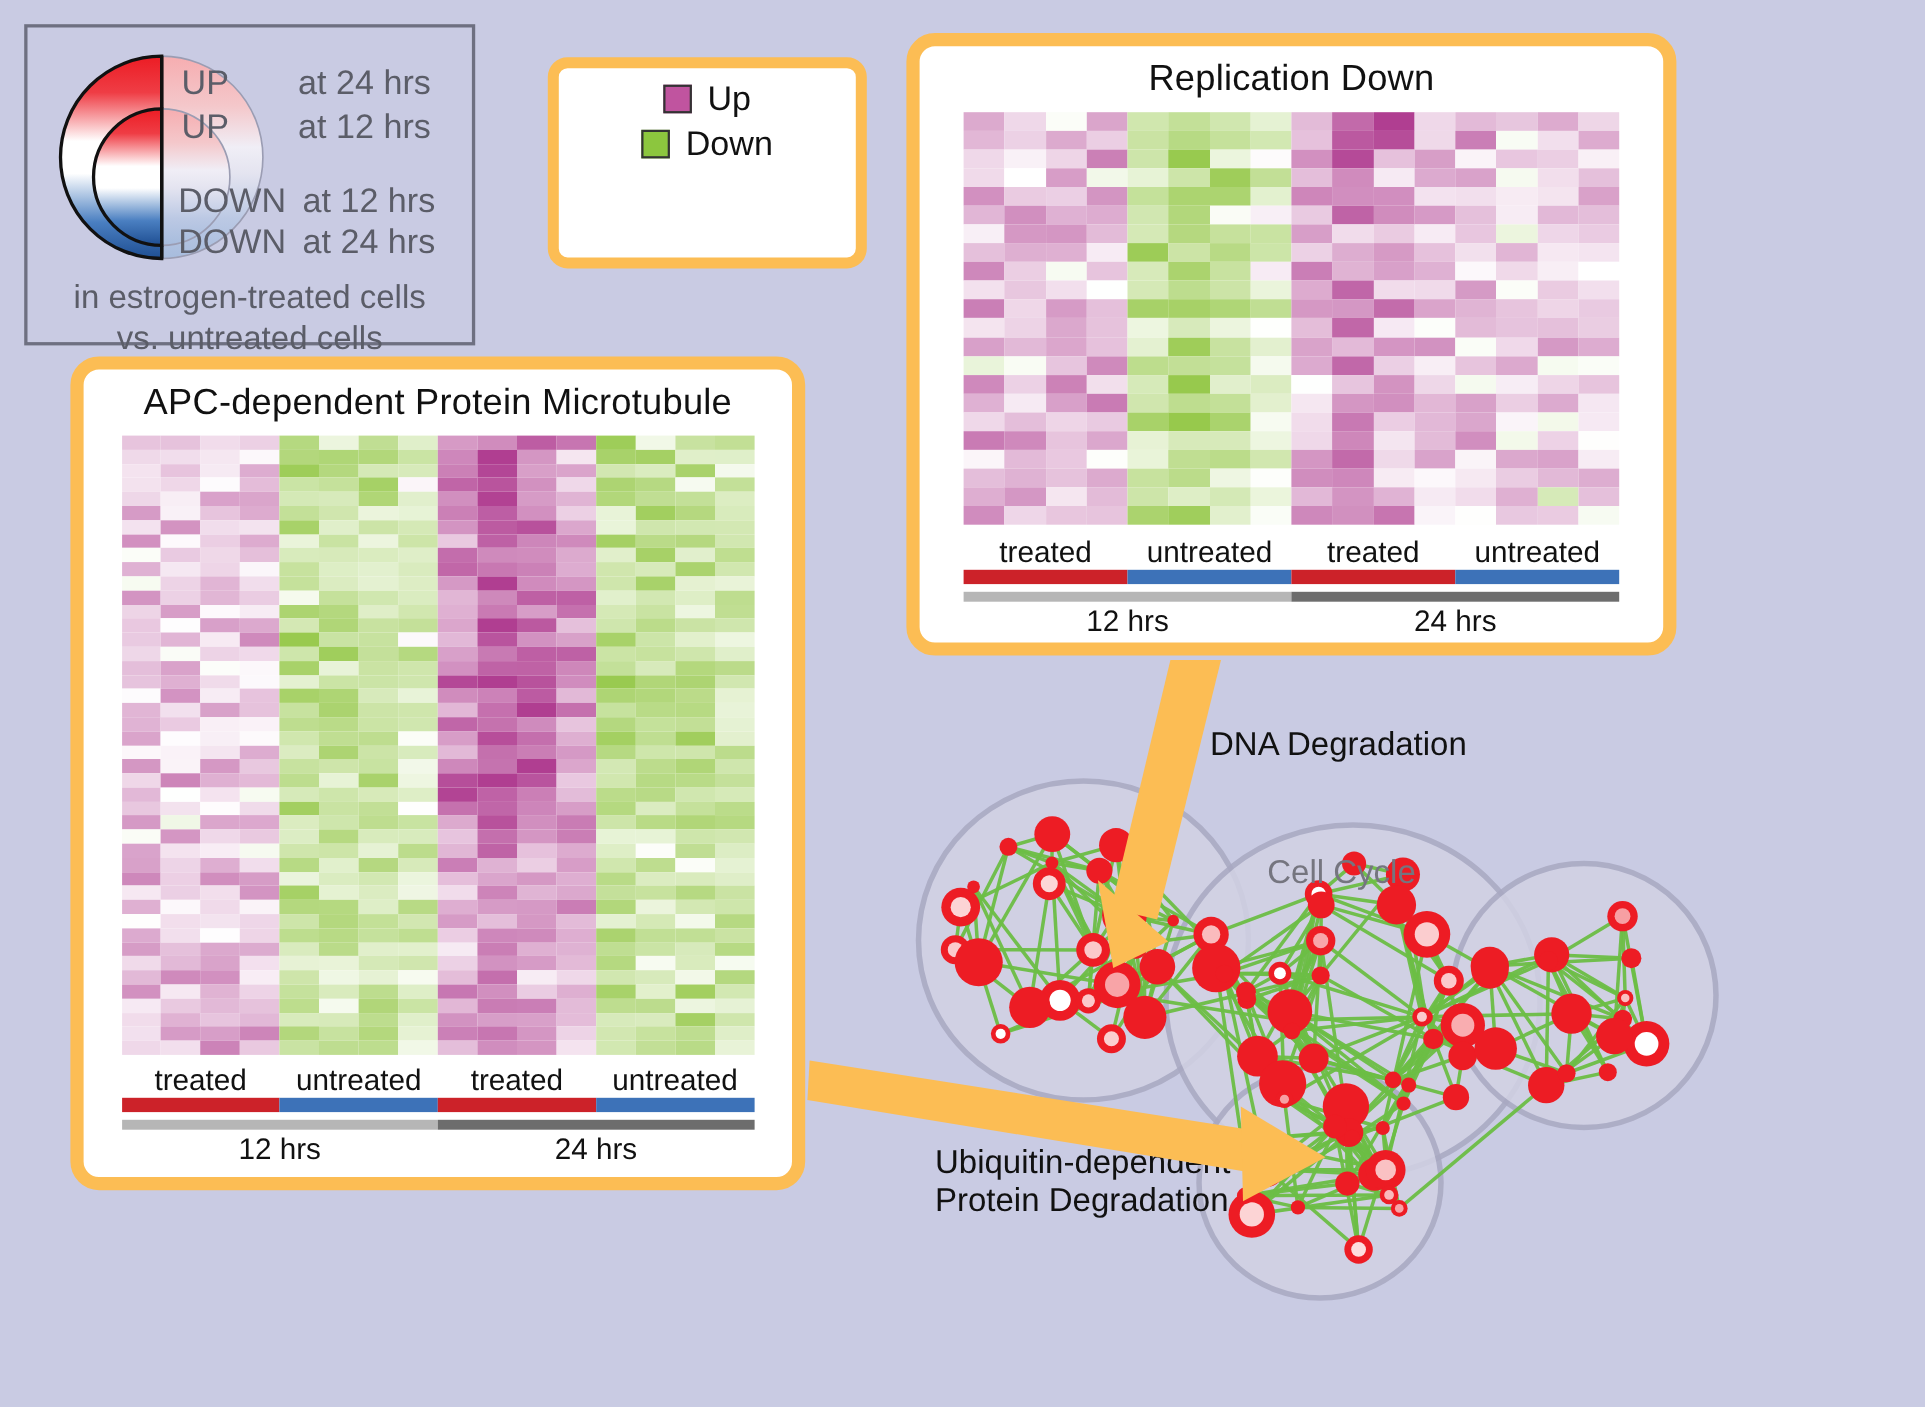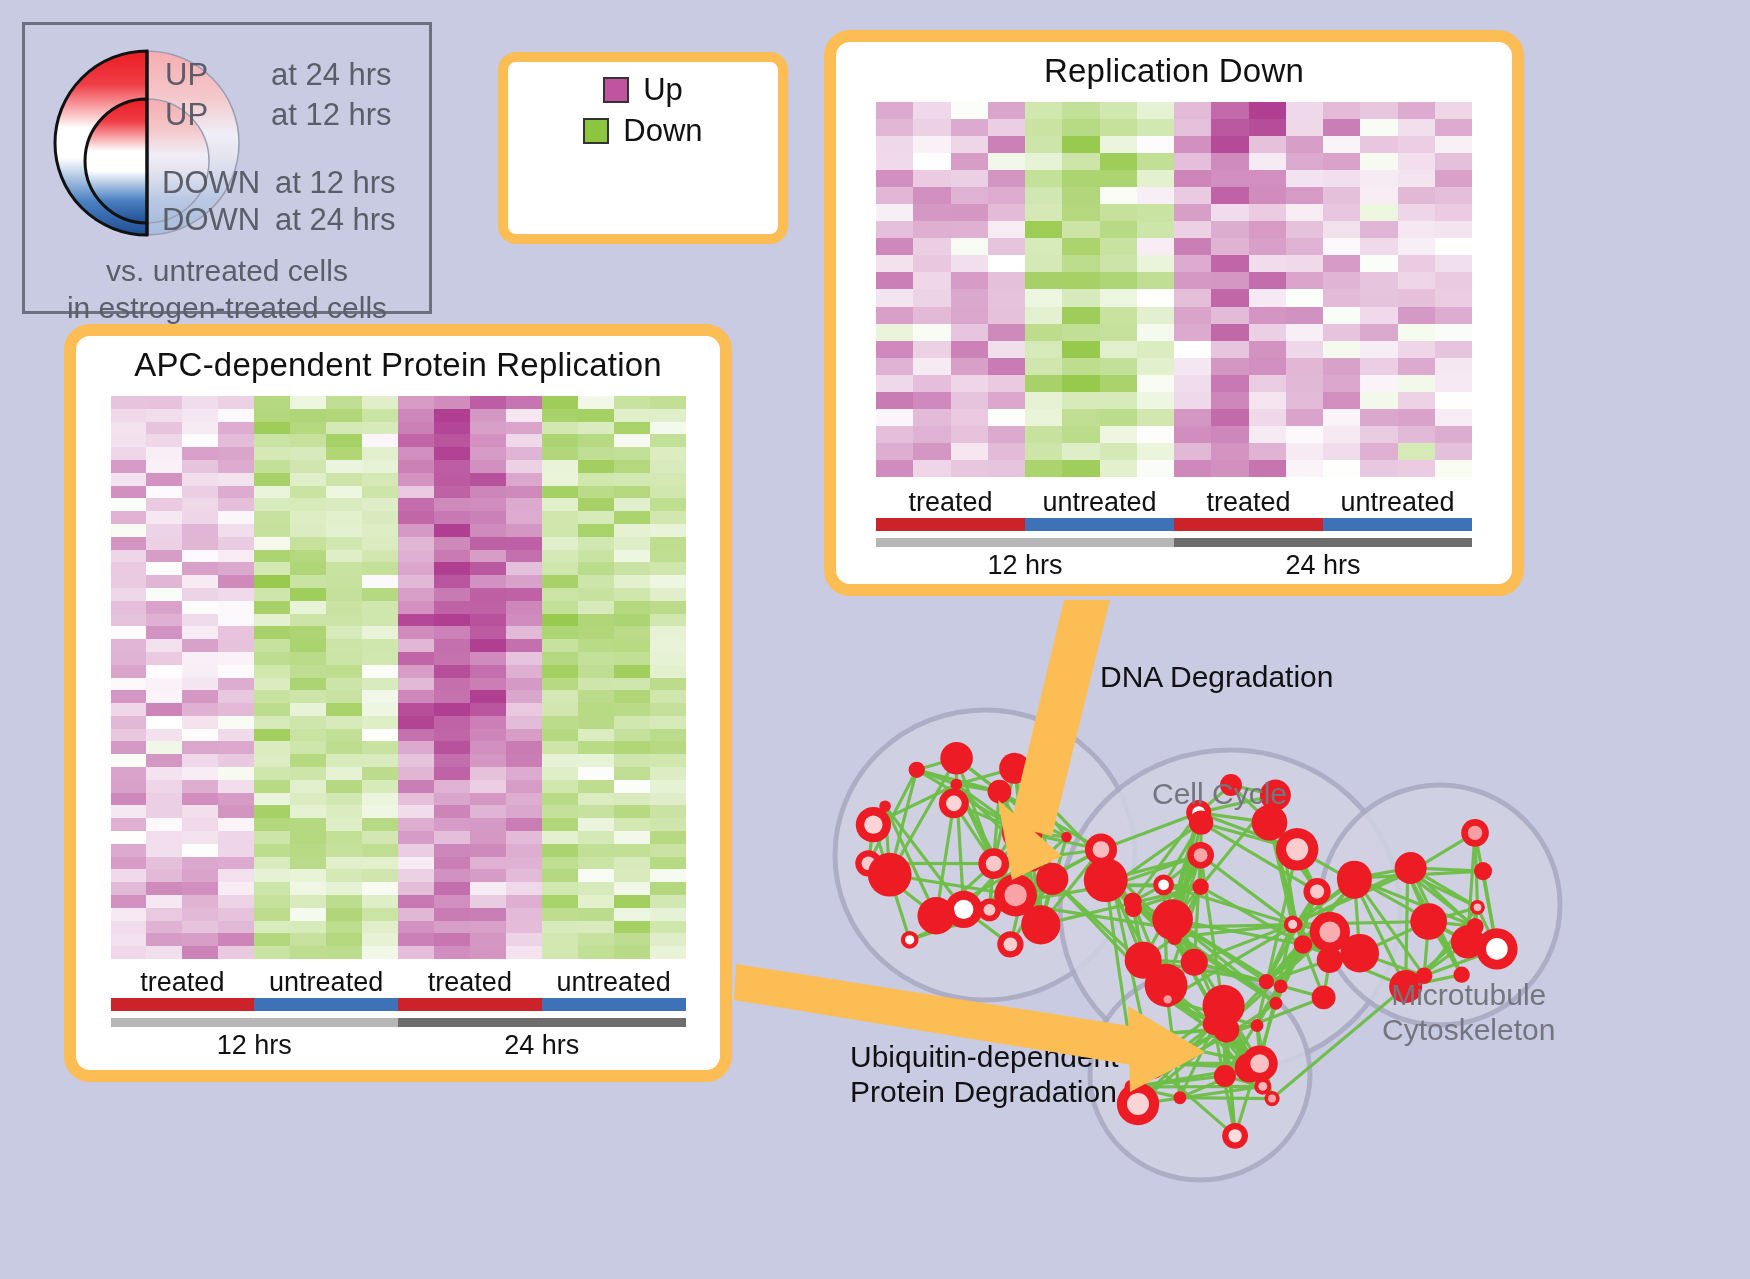--- a/index.html
+++ b/index.html
@@ -133,22 +133,22 @@
     <div class="cbar-label" style="left:140px; top:72px;">UP</div>
     <div class="cbar-label" style="left:246px; top:72px;">at 12 hrs</div>
 
     <div class="cbar-label" style="left:137px; top:140px;">DOWN</div>
     <div class="cbar-label" style="left:250px; top:140px;">at 12 hrs</div>
 
     <div class="cbar-label" style="left:137px; top:177px;">DOWN</div>
     <div class="cbar-label" style="left:250px; top:177px;">at 24 hrs</div>
 
     <div class="cbar-foot">
+      <div>in estrogen-treated cells</div>
       <div>vs. untreated cells</div>
-      <div>in estrogen-treated cells</div>
     </div>
   </div>
 
   <div class="updown-box">
     <div class="updown-title">
     </div>
     <div class="updown-row">
       <span class="swatch" id="sw-up" style="background: rgb(192, 84, 159);"></span>
       <span class="lbl">Up</span>
     </div>
@@ -534,21 +534,21 @@
           <div style="background: rgb(109, 109, 109);"></div>
         </div>
       <div class="time-labels" id="time-lab-rep">
           <div>12 hrs</div>
           <div>24 hrs</div>
         </div>
     </div>
   </div>
 
   <div class="card" id="card-apc" style="left:64px; top:324px; width:668px; height:758px;">
-    <div class="card-title">APC-dependent Protein Replication</div>
+    <div class="card-title">APC-dependent Protein Microtubule</div>
     <div class="hm-wrap" id="hm-apc-wrap" style="width:575px; height:563px; margin-top:12px;">
       <div class="hm-grid" id="hm-apc" style="grid-template-columns: repeat(16, 1fr); grid-template-rows: repeat(44, 1fr);">
           <div class="hm-cell" style="background: rgb(231, 196, 221);"></div>
           <div class="hm-cell" style="background: rgb(230, 194, 220);"></div>
           <div class="hm-cell" style="background: rgb(241, 220, 235);"></div>
           <div class="hm-cell" style="background: rgb(236, 208, 228);"></div>
           <div class="hm-cell" style="background: rgb(181, 217, 128);"></div>
           <div class="hm-cell" style="background: rgb(236, 245, 222);"></div>
           <div class="hm-cell" style="background: rgb(192, 222, 147);"></div>
           <div class="hm-cell" style="background: rgb(224, 239, 202);"></div>
@@ -1719,22 +1719,20 @@
         <circle cx="338.0132134495399" cy="484.03424118891826" r="11.018468579397755" fill="rgba(255,255,255,0.81)"></circle>
         <circle cx="328.74468121324713" cy="415.96358298694133" r="5.571864247588378" fill="#ed1c24"></circle>
         <circle cx="379.9364438710472" cy="477.6357131241754" r="6.492414504984587" fill="#ed1c24"></circle>
         <circle cx="331.8362856427993" cy="466.9931419832469" r="7.358366252090021" fill="#ed1c24"></circle>
         <circle cx="413.6191868352628" cy="404.23227155511563" r="10.754613879022475" fill="#ed1c24"></circle>
       </svg>
   </div>
 
   <div class="net-label dark" style="left:1100px; top:660px;">DNA Degradation</div>
   <div class="net-label gray" style="left:1152px; top:777px;">Cell Cycle</div>
-  <div class="net-label gray" style="left:1382px; top:978px; text-align:center;">Microtubule
-Cytoskeleton</div>
   <div class="net-label dark" style="left:850px; top:1040px;">Ubiquitin-dependent
 Protein Degradation</div>
 
   <svg class="arrow" viewBox="0 0 1750 1279">
     <path d="M1064 600 L1110 600 L1052 836 L1010 826 Z" fill="#fcbd54"></path>
     <path d="M998 800 L1062 856 L1012 880 Z" fill="#fcbd54"></path>
     <path d="M736 964 L1155 1030 L1150 1068 L734 1000 Z" fill="#fcbd54"></path>
     <path d="M1128 1006 L1205 1052 L1130 1092 Z" fill="#fcbd54"></path>
   </svg>
 

